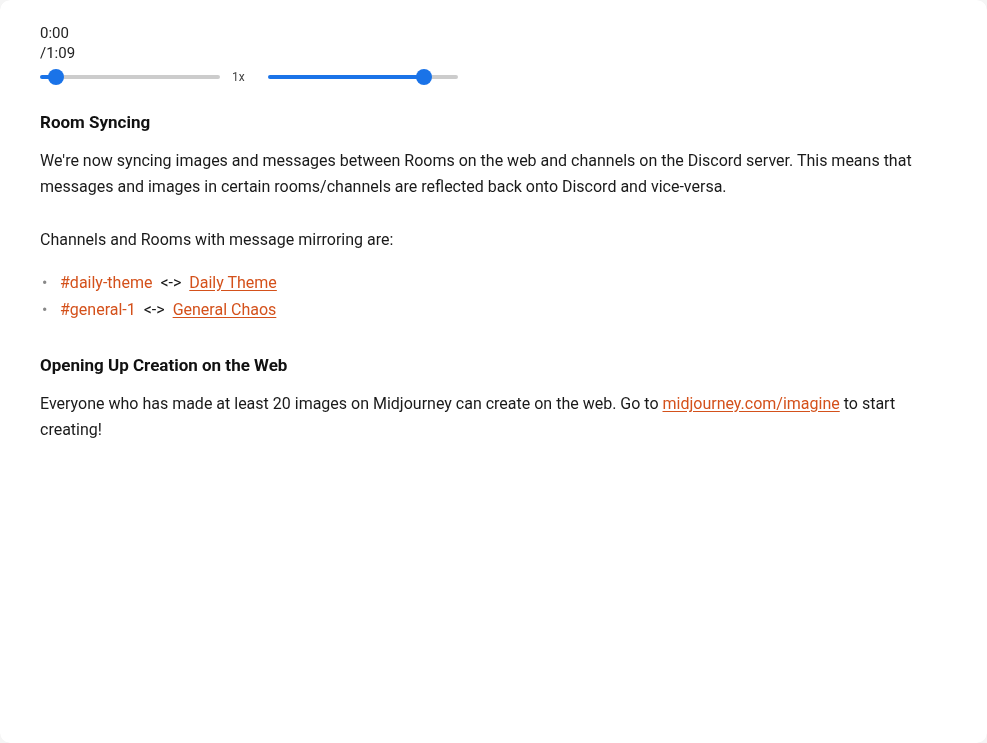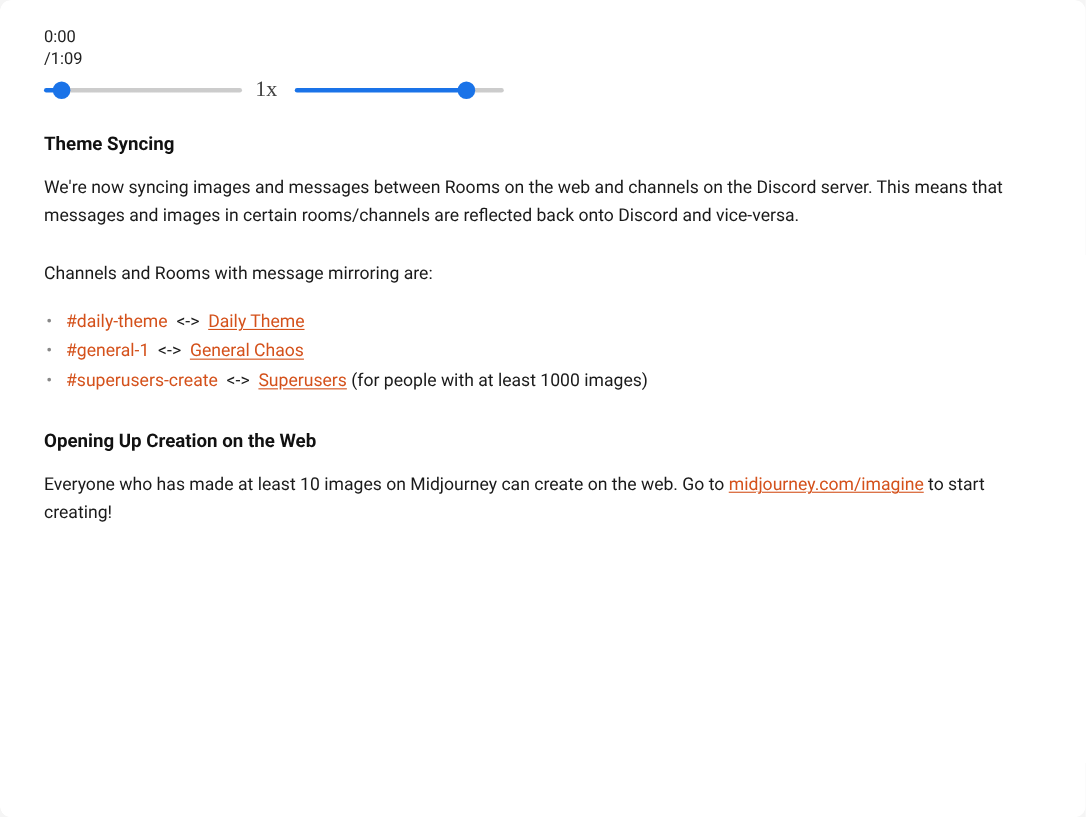--- a/index.html
+++ b/index.html
@@ -63,24 +63,23 @@
       -webkit-appearance: none;
       appearance: none;
       width: 16px;
       height: 16px;
       border-radius: 50%;
       background: #1a73e8;
       cursor: pointer;
     }
 
     .speed-label {
-      font-size: 20px;
+      font-size: 12px;
       color: #444;
       min-width: 24px;
-      font-family: Liberation Serif, serif;
     }
 
     .volume-slider {
       -webkit-appearance: none;
       appearance: none;
       width: 190px;
       height: 4px;
       border-radius: 2px;
       background: linear-gradient(to right, #1a73e8 0%, #1a73e8 85%, #cccccc 85%, #cccccc 100%);
       outline: none;
@@ -185,45 +184,39 @@
     <div class="time-current">0:00</div>
     <div class="time-total">/1:09</div>
     <div class="controls-row">
       <input type="range" class="progress-slider" min="0" max="100" value="5" style="">
       <span class="speed-label">1x</span>
       <input type="range" class="volume-slider" min="0" max="100" value="85" style="">
     </div>
   </div>
 
   <div class="section-block">
-    <div class="section-heading">Theme Syncing</div>
+    <div class="section-heading">Room Syncing</div>
     <p class="section-body">We're now syncing images and messages between Rooms on the web and channels on the Discord server. This means that messages and images in certain rooms/channels are reflected back onto Discord and vice-versa.</p>
     <p class="section-subtext">Channels and Rooms with message mirroring are:</p>
     <ul class="channel-list">
       <li>
         <a class="channel-link">#daily-theme</a>
         <span class="separator"> &lt;-&gt; </span>
         <a class="room-link">Daily Theme</a>
       </li>
       <li>
         <a class="channel-link">#general-1</a>
         <span class="separator"> &lt;-&gt; </span>
         <a class="room-link">General Chaos</a>
       </li>
-      <li>
-        <a class="channel-link">#superusers-create</a>
-        <span class="separator"> &lt;-&gt; </span>
-        <a class="room-link">Superusers</a>
-        <span class="inline-text"> (for people with at least 1000 images)</span>
-      </li>
     </ul>
   </div>
 
   <div class="section-block">
     <div class="section-heading">Opening Up Creation on the Web</div>
     <p class="section-body">
-      <span>Everyone who has made at least 10 images on Midjourney can create on the web. Go to</span>
+      <span>Everyone who has made at least 20 images on Midjourney can create on the web. Go to</span>
       <a class="creation-link"> <span>midjourney.com/imagine</span></a>
       <span> </span><span>to start creating!</span>
     </p>
   </div>
 
 </div>
 
 </body></html>

